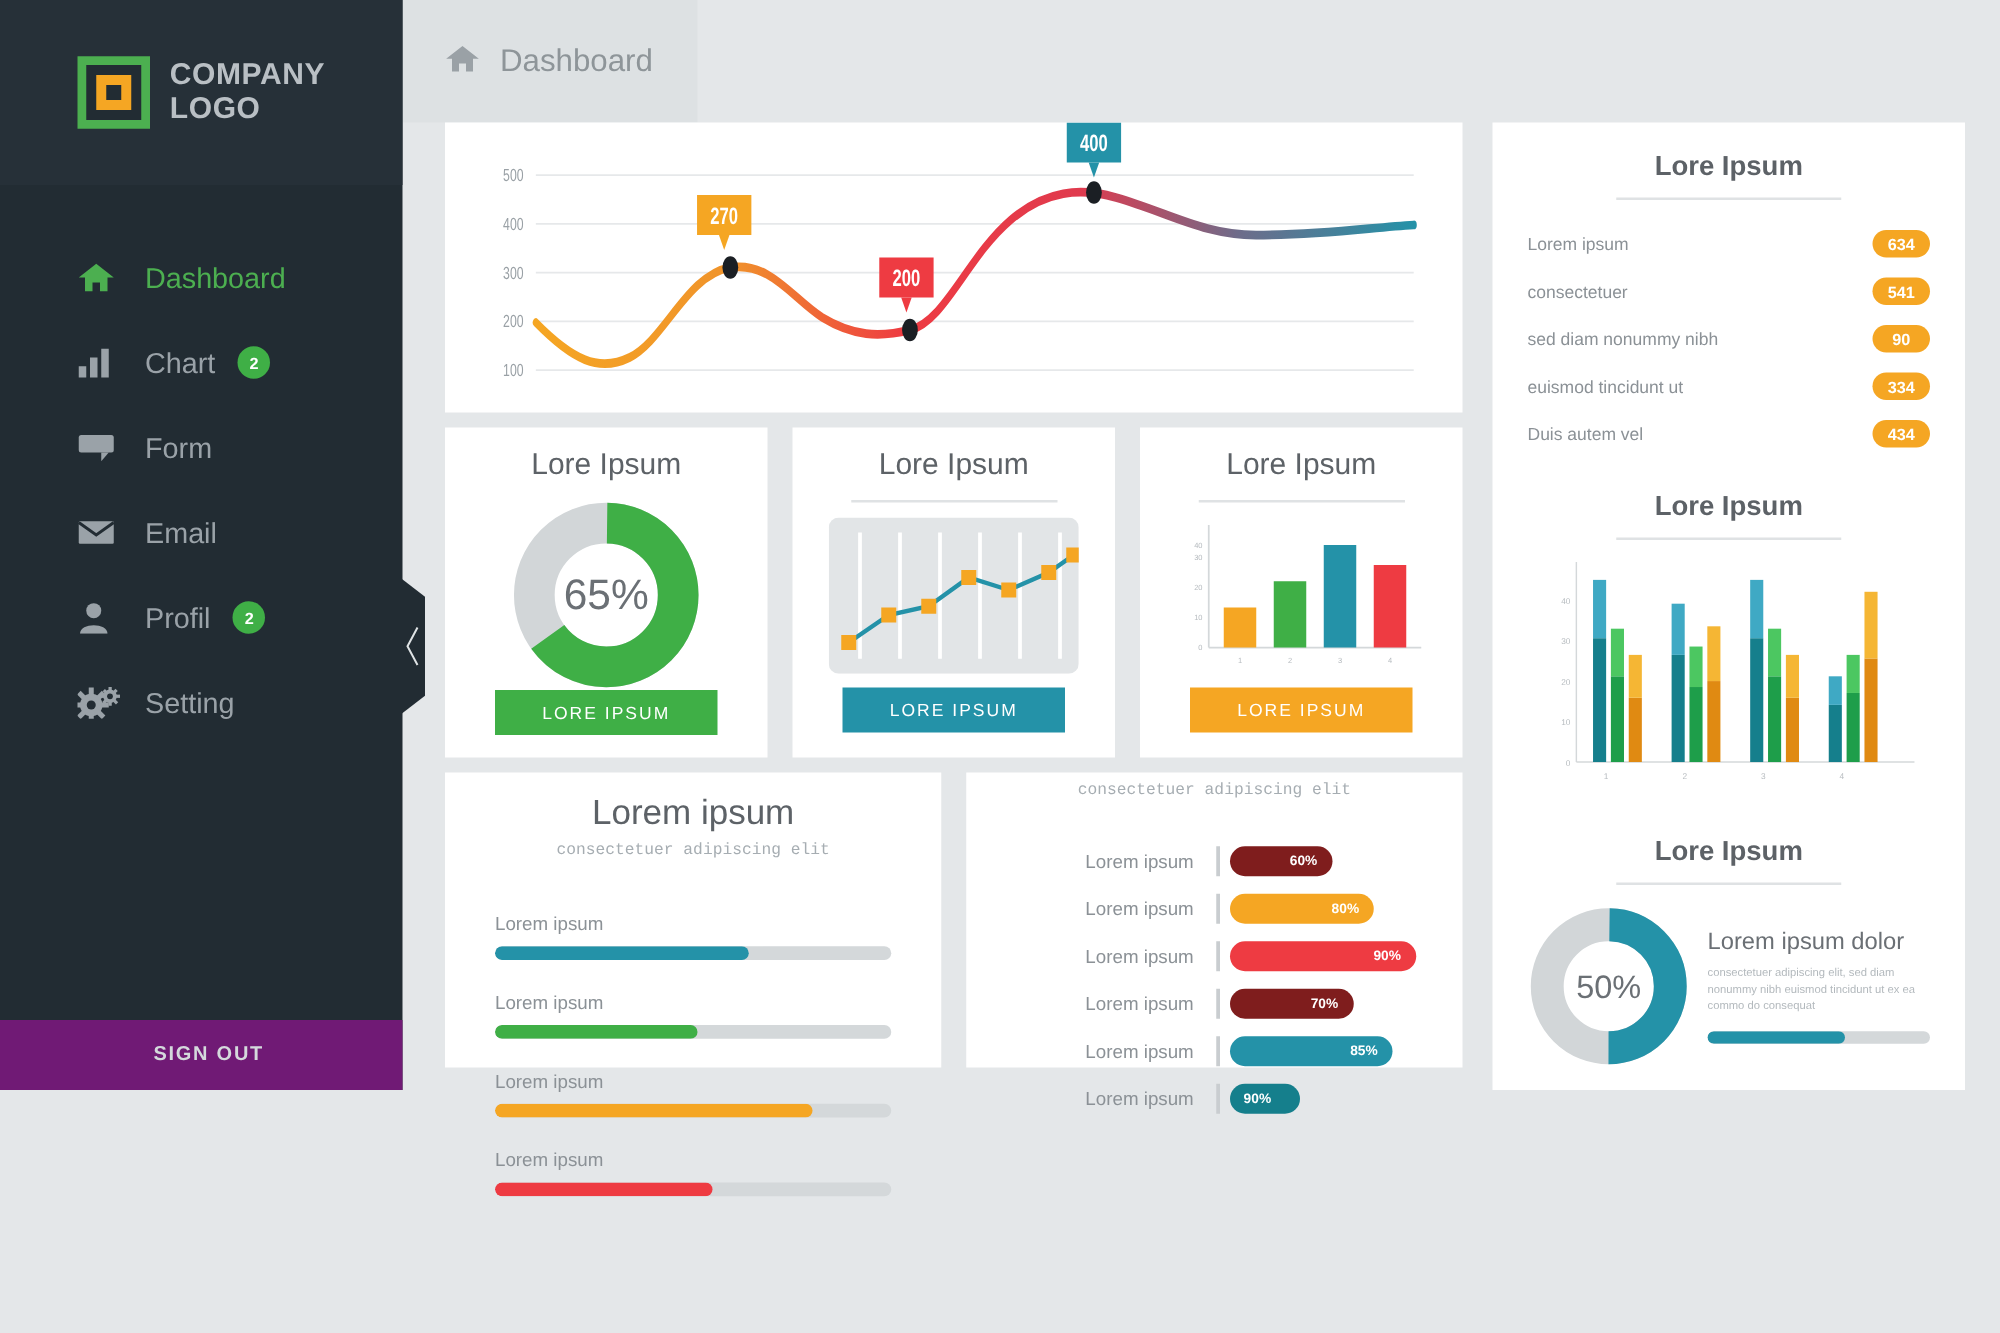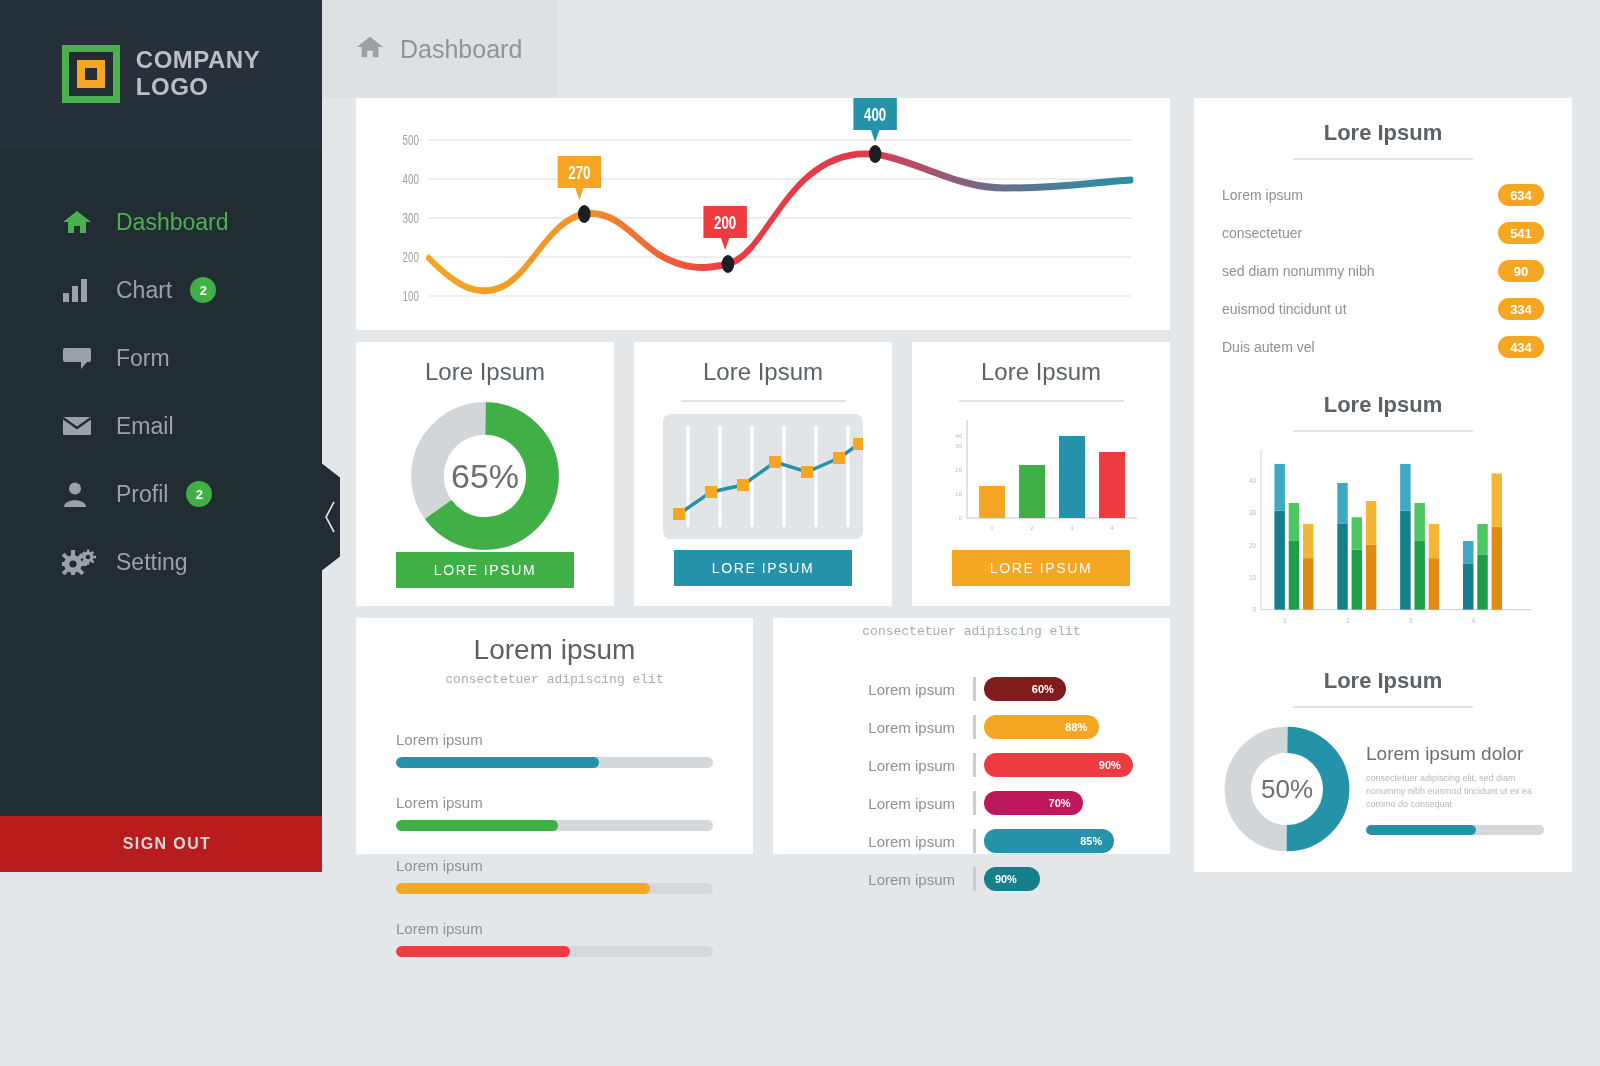--- a/index.html
+++ b/index.html
@@ -40,21 +40,21 @@
   .nav-icon { width: 36px; flex: 0 0 36px; display: flex; align-items: center; }
   .nav-icon svg { display: block; }
   .nav-label { font-size: 23px; color: #9aa2a8; margin-left: 18px; }
   .nav-item.active .nav-label { color: #4CAF50; }
   .badge {
     margin-left: 18px; background: #3FAF46; color: #fff; font-size: 13px;
     font-weight: bold; min-width: 26px; height: 26px; border-radius: 13px;
     display: flex; align-items: center; justify-content: center; padding: 0 7px;
   }
   .signout {
-    height: 56px; background: #b91c1c; display: flex; align-items: center;
+    height: 56px; background: #701a75; display: flex; align-items: center;
     justify-content: center; color: #d4d9dc; font-size: 16px;
     font-weight: bold; letter-spacing: 1.4px; cursor: pointer; padding-left: 12px;
   }
   .collapse-tab {
     position: absolute; right: -18px; top: 462px; width: 20px; height: 110px;
     background: #222c33; clip-path: polygon(0 0, 100% 14%, 100% 86%, 0 100%);
     display: flex; align-items: center; justify-content: center; cursor: pointer;
   }
   .collapse-tab svg { display: block; }
 
@@ -440,35 +440,35 @@
                 <div class="hbar-label">Lorem ipsum</div>
                 <div class="hbar-axis"></div>
                 <div class="hbar-outer">
                     <div class="hbar" style="width:44%;background:#7f1d1d">60%</div>
                   </div>
               </div>
               <div class="hbar-row">
                 <div class="hbar-label">Lorem ipsum</div>
                 <div class="hbar-axis"></div>
                 <div class="hbar-outer">
-                    <div class="hbar" style="width:62%;background:#F5A623">88%</div>
+                    <div class="hbar" style="width:62%;background:#F5A623">80%</div>
                   </div>
               </div>
               <div class="hbar-row">
                 <div class="hbar-label">Lorem ipsum</div>
                 <div class="hbar-axis"></div>
                 <div class="hbar-outer">
                     <div class="hbar" style="width:80%;background:#EE3B42">90%</div>
                   </div>
               </div>
               <div class="hbar-row">
                 <div class="hbar-label">Lorem ipsum</div>
                 <div class="hbar-axis"></div>
                 <div class="hbar-outer">
-                    <div class="hbar" style="width:53%;background:#be185d">70%</div>
+                    <div class="hbar" style="width:53%;background:#7f1d1d">70%</div>
                   </div>
               </div>
               <div class="hbar-row">
                 <div class="hbar-label">Lorem ipsum</div>
                 <div class="hbar-axis"></div>
                 <div class="hbar-outer">
                     <div class="hbar" style="width:70%;background:#2492A8">85%</div>
                   </div>
               </div>
               <div class="hbar-row">

